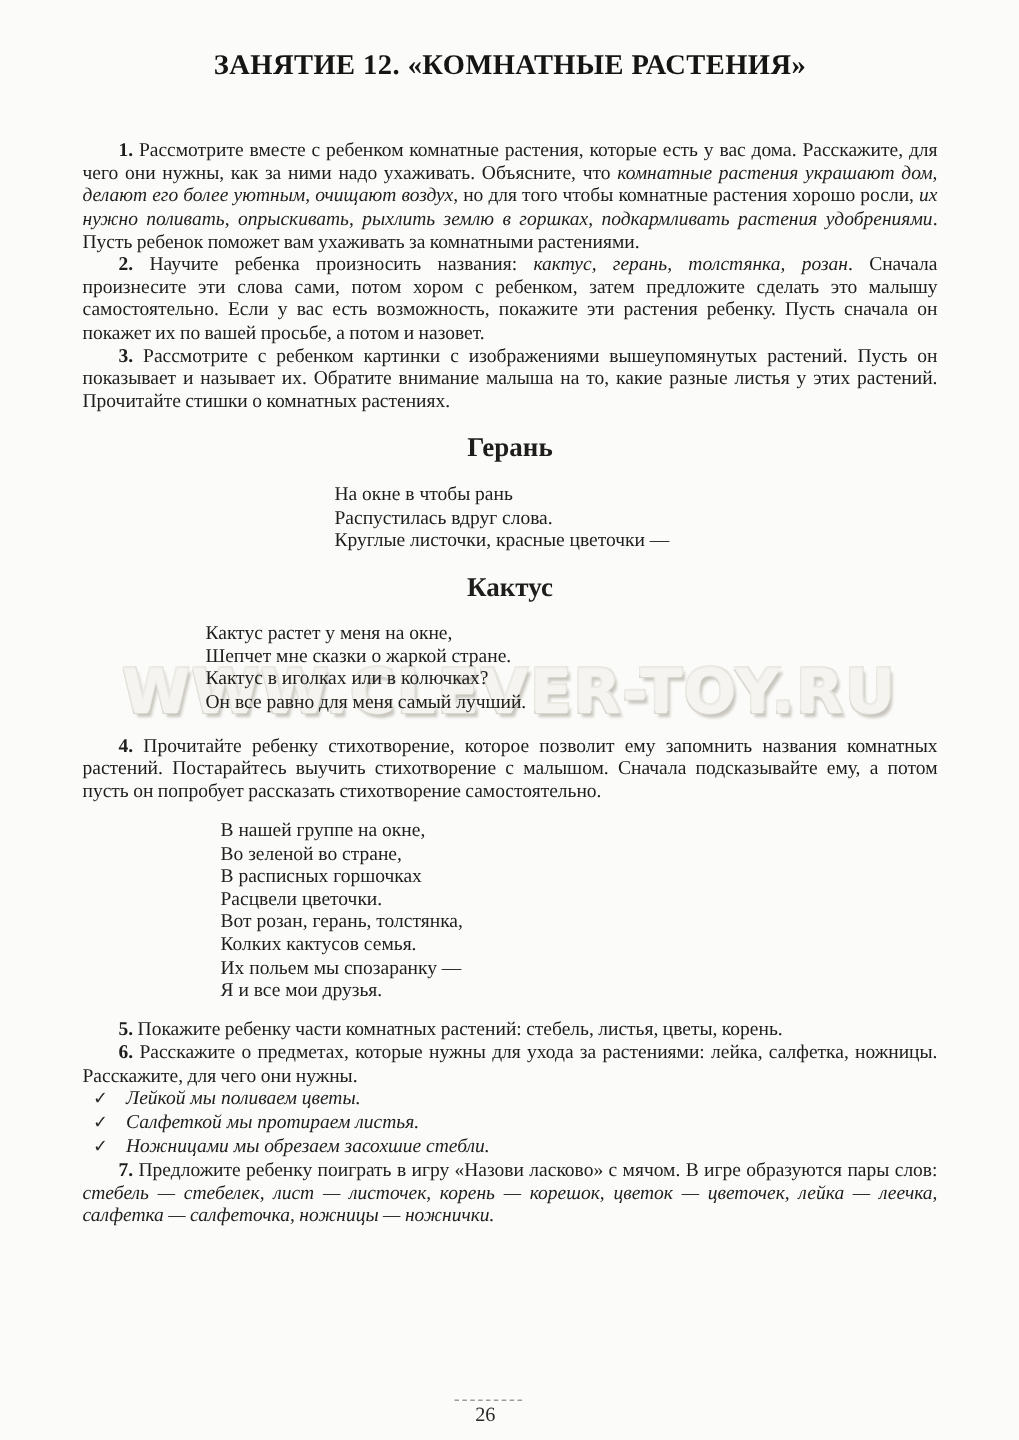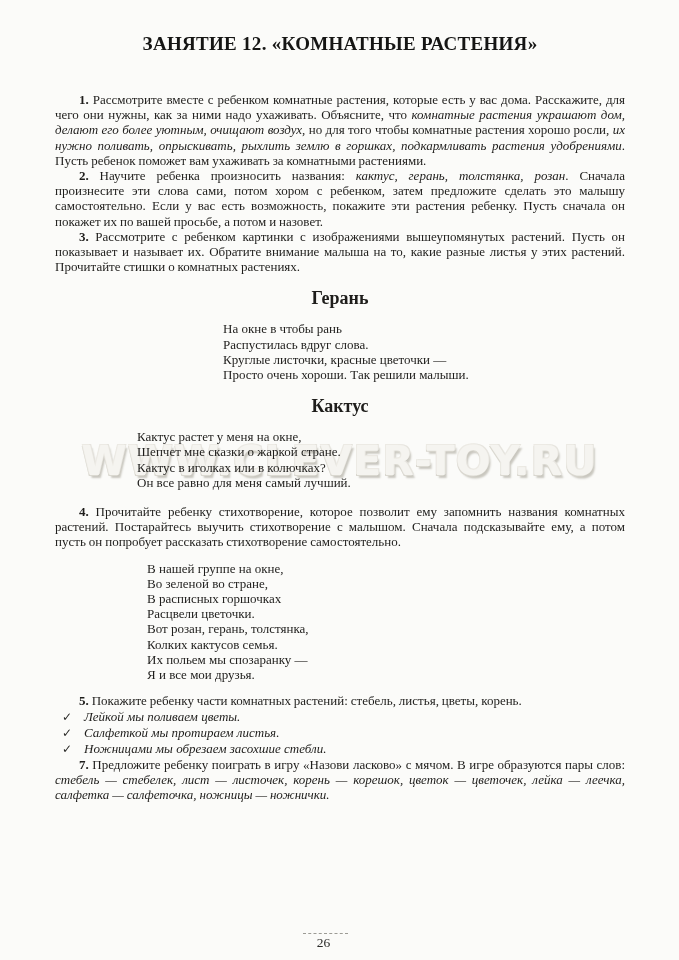--- a/index.html
+++ b/index.html
@@ -124,41 +124,41 @@
     <h1 class="doc-title">ЗАНЯТИЕ 12. «КОМНАТНЫЕ РАСТЕНИЯ»</h1>
     <div id="doc-body">
         <p class="para"><span class="seg-bold">1.</span><span class="seg-normal"> Рассмотрите вместе с ребенком комнатные растения, которые есть у вас дома. Расскажите, для чего они нужны, как за ними надо ухаживать. Объясните, что </span><span class="seg-italic">комнатные растения украшают дом, делают его более уютным, очищают воздух</span><span class="seg-normal">, но для того чтобы комнатные растения хорошо росли, </span><span class="seg-italic">их нужно поливать, опрыскивать, рыхлить землю в горшках, подкармливать растения удобрениями</span><span class="seg-normal">. Пусть ребенок поможет вам ухаживать за комнатными растениями.</span></p>
         <p class="para"><span class="seg-bold">2.</span><span class="seg-normal"> Научите ребенка произносить названия: </span><span class="seg-italic">кактус, герань, толстянка, розан</span><span class="seg-normal">. Сначала произнесите эти слова сами, потом хором с ребенком, затем предложите сделать это малышу самостоятельно. Если у вас есть возможность, покажите эти растения ребенку. Пусть сначала он покажет их по вашей просьбе, а потом и назовет.</span></p>
         <p class="para"><span class="seg-bold">3.</span><span class="seg-normal"> Рассмотрите с ребенком картинки с изображениями вышеупомянутых растений. Пусть он показывает и называет их. Обратите внимание малыша на то, какие разные листья у этих растений. Прочитайте стишки о комнатных растениях.</span></p>
         <div class="poem-title">Герань</div>
         <div class="poem poem-1">
           <div class="poem-line">На окне в чтобы рань</div>
           <div class="poem-line">Распустилась вдруг слова.</div>
           <div class="poem-line">Круглые листочки, красные цветочки —</div>
-          <div class="poem-line">Просто очень хороши. Так решили малыши.</div>
         </div>
         <div class="poem-title">Кактус</div>
         <div class="poem poem-2">
           <div class="poem-line">Кактус растет у меня на окне,</div>
           <div class="poem-line">Шепчет мне сказки о жаркой стране.</div>
           <div class="poem-line">Кактус в иголках или в колючках?</div>
           <div class="poem-line">Он все равно для меня самый лучший.</div>
         </div>
         <p class="para"><span class="seg-bold">4.</span><span class="seg-normal"> Прочитайте ребенку стихотворение, которое позволит ему запомнить названия комнатных растений. Постарайтесь выучить стихотворение с малышом. Сначала подсказывайте ему, а потом пусть он попробует рассказать стихотворение самостоятельно.</span></p>
         <div class="poem poem-3">
           <div class="poem-line">В нашей группе на окне,</div>
           <div class="poem-line">Во зеленой во стране,</div>
           <div class="poem-line">В расписных горшочках</div>
           <div class="poem-line">Расцвели цветочки.</div>
           <div class="poem-line">Вот розан, герань, толстянка,</div>
           <div class="poem-line">Колких кактусов семья.</div>
           <div class="poem-line">Их польем мы спозаранку —</div>
           <div class="poem-line">Я и все мои друзья.</div>
         </div>
         <p class="para"><span class="seg-bold">5.</span><span class="seg-normal"> Покажите ребенку части комнатных растений: стебель, листья, цветы, корень.</span></p>
+        <p class="para"><span class="seg-bold">6.</span><span class="seg-normal"> Расскажите о предметах, которые нужны для ухода за растениями: лейка, салфетка, ножницы. Расскажите, для чего они нужны.</span></p>
         <div class="bullet">
           <span class="bullet-marker">✓</span>
           <span class="bullet-text">Лейкой мы поливаем цветы.</span>
         </div>
         <div class="bullet">
           <span class="bullet-marker">✓</span>
           <span class="bullet-text">Салфеткой мы протираем листья.</span>
         </div>
         <div class="bullet">
           <span class="bullet-marker">✓</span>

